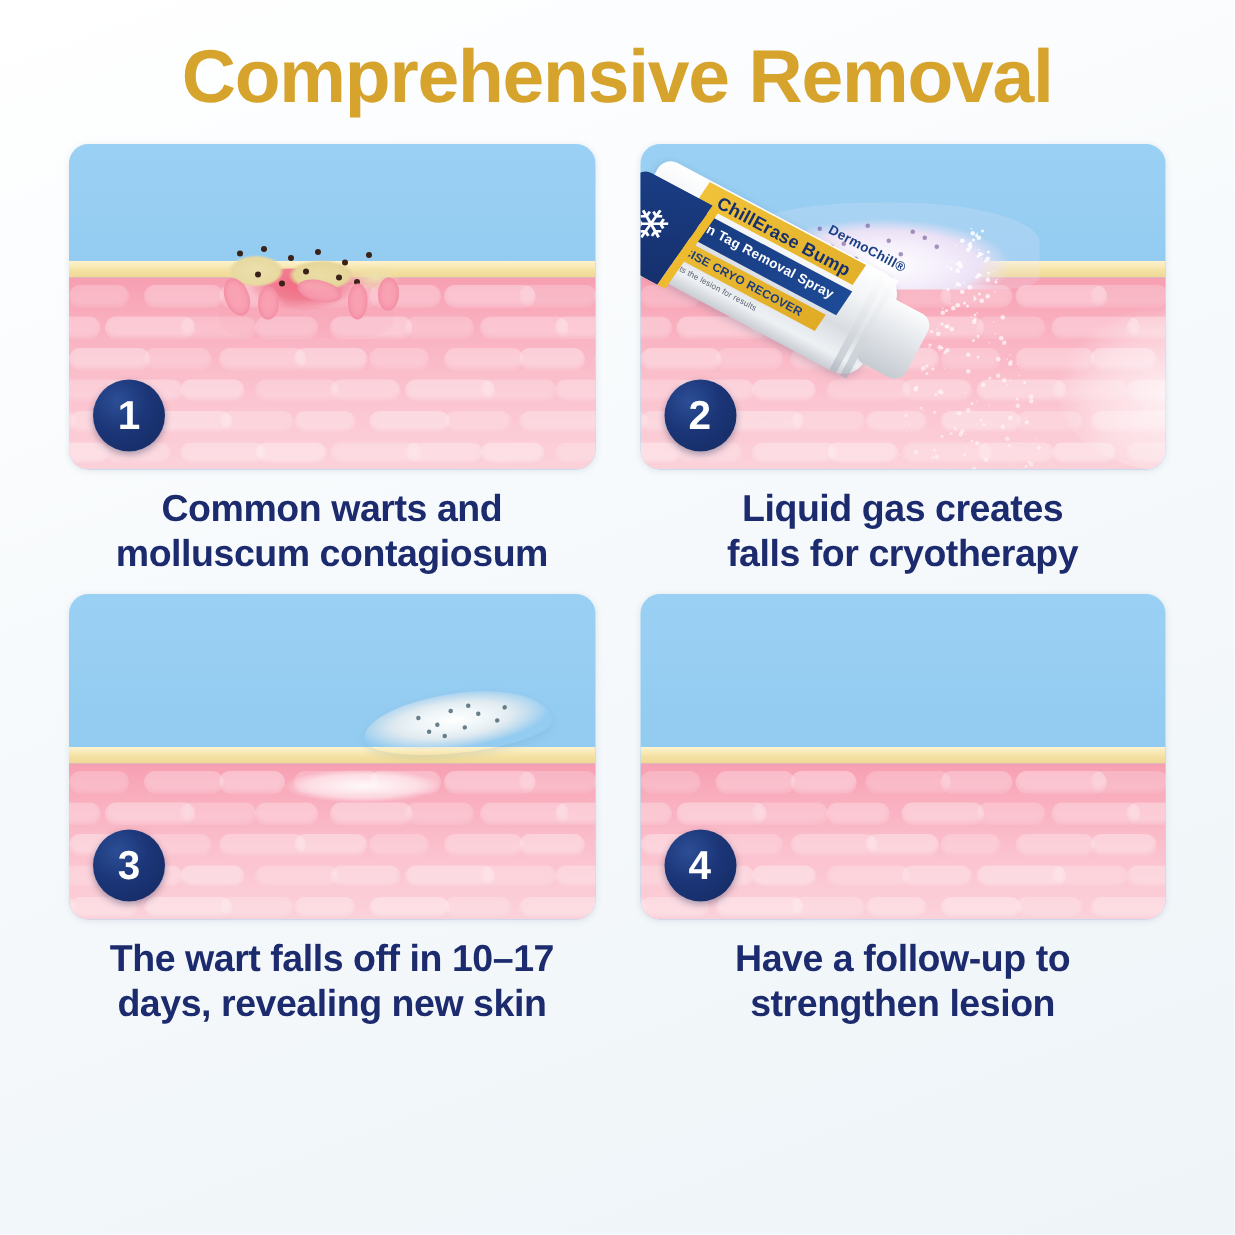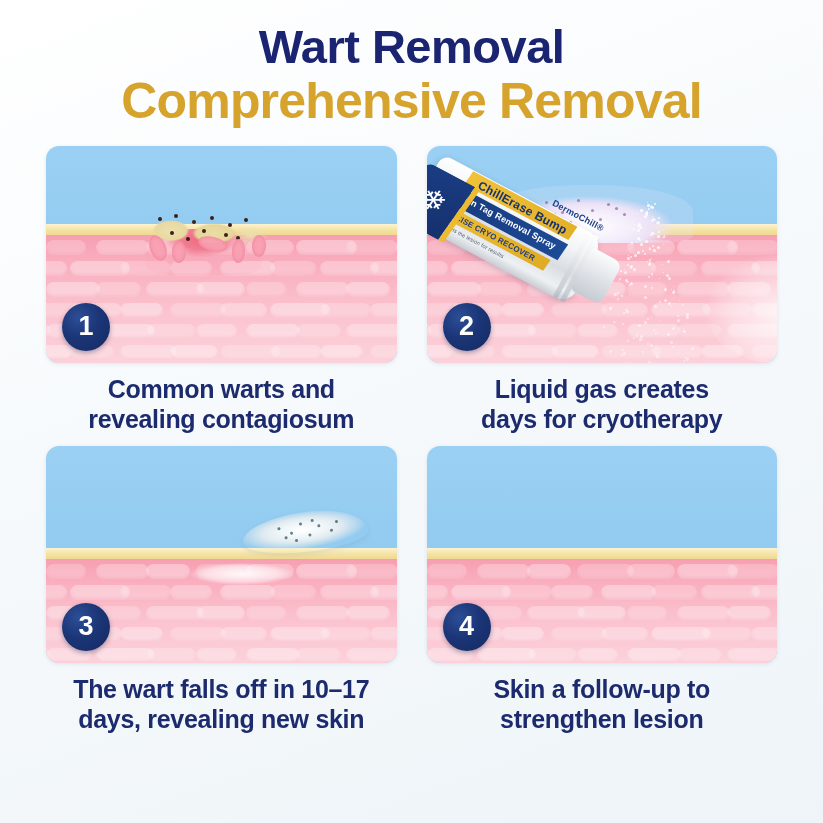--- a/index.html
+++ b/index.html
@@ -331,21 +331,20 @@
     color: #1c2a6e;
     line-height: 1.2;
     letter-spacing: -0.3px;
     user-select: none;
   }
 </style>
 </head>
 <body>
 
 <div class="heading">
-  <div class="title-main">Wart Removal</div>
   <div class="title-sub">Comprehensive Removal</div>
 </div>
 
 <div class="grid">
 
   <div class="cell">
     <div class="panel panel1">
       <div class="epidermis"></div>
       <div class="dermis">
         <div class="bricks">
@@ -417,21 +416,21 @@
           <div class="cap-cell" style="left: 10px; top: 24px; width: 16px; height: 26px; transform: rotate(-20deg);"></div>
           <div class="cap-cell" style="left: 32px; top: 30px; width: 14px; height: 22px; transform: rotate(2deg);"></div>
           <div class="cap-cell" style="left: 58px; top: 26px; width: 30px; height: 14px; transform: rotate(13deg);"></div>
           <div class="cap-cell" style="left: 92px; top: 28px; width: 13px; height: 24px; transform: rotate(2deg);"></div>
           <div class="cap-cell" style="left: 112px; top: 24px; width: 14px; height: 22px; transform: rotate(2deg);"></div>
         </div>
       <div class="badge">1</div>
     </div>
     <div class="caption">
       <div>Common warts and</div>
-      <div>revealing contagiosum</div>
+      <div>molluscum contagiosum</div>
     </div>
   </div>
 
   <div class="cell">
     <div class="panel panel2">
       <div class="epidermis"></div>
       <div class="dermis">
         <div class="bricks">
             <div class="brick" style="left: 0px; top: 5px; width: 40px; opacity: 0.38;"></div>
             <div class="brick" style="left: 50px; top: 5px; width: 53px; opacity: 0.5;"></div>
@@ -692,21 +691,21 @@
         <div class="can-text t-tiny">Targets the lesion for results</div>
         <div class="snow-panel">
           <span class="snowflake">❄</span>
         </div>
       </div>
 
       <div class="badge">2</div>
     </div>
     <div class="caption">
       <div>Liquid gas creates</div>
-      <div>days for cryotherapy</div>
+      <div>falls for cryotherapy</div>
     </div>
   </div>
 
   <div class="cell">
     <div class="panel panel3">
       <div class="epidermis"></div>
       <div class="dermis">
         <div class="bricks">
             <div class="brick" style="left: 0px; top: 5px; width: 40px; opacity: 0.38;"></div>
             <div class="brick" style="left: 50px; top: 5px; width: 53px; opacity: 0.5;"></div>
@@ -816,18 +815,18 @@
             <div class="brick" style="left: 150px; top: 89px; width: 41px; opacity: 0.5;"></div>
             <div class="brick" style="left: 200px; top: 89px; width: 54px; opacity: 0.62;"></div>
             <div class="brick" style="left: 250px; top: 89px; width: 45px; opacity: 0.38;"></div>
             <div class="brick" style="left: 300px; top: 89px; width: 58px; opacity: 0.5;"></div>
             <div class="brick" style="left: 350px; top: 89px; width: 49px; opacity: 0.62;"></div>
           </div>
       </div>
       <div class="badge">4</div>
     </div>
     <div class="caption">
-      <div>Skin a follow-up to</div>
+      <div>Have a follow-up to</div>
       <div>strengthen lesion</div>
     </div>
   </div>
 
 </div>
 
 </body></html>

